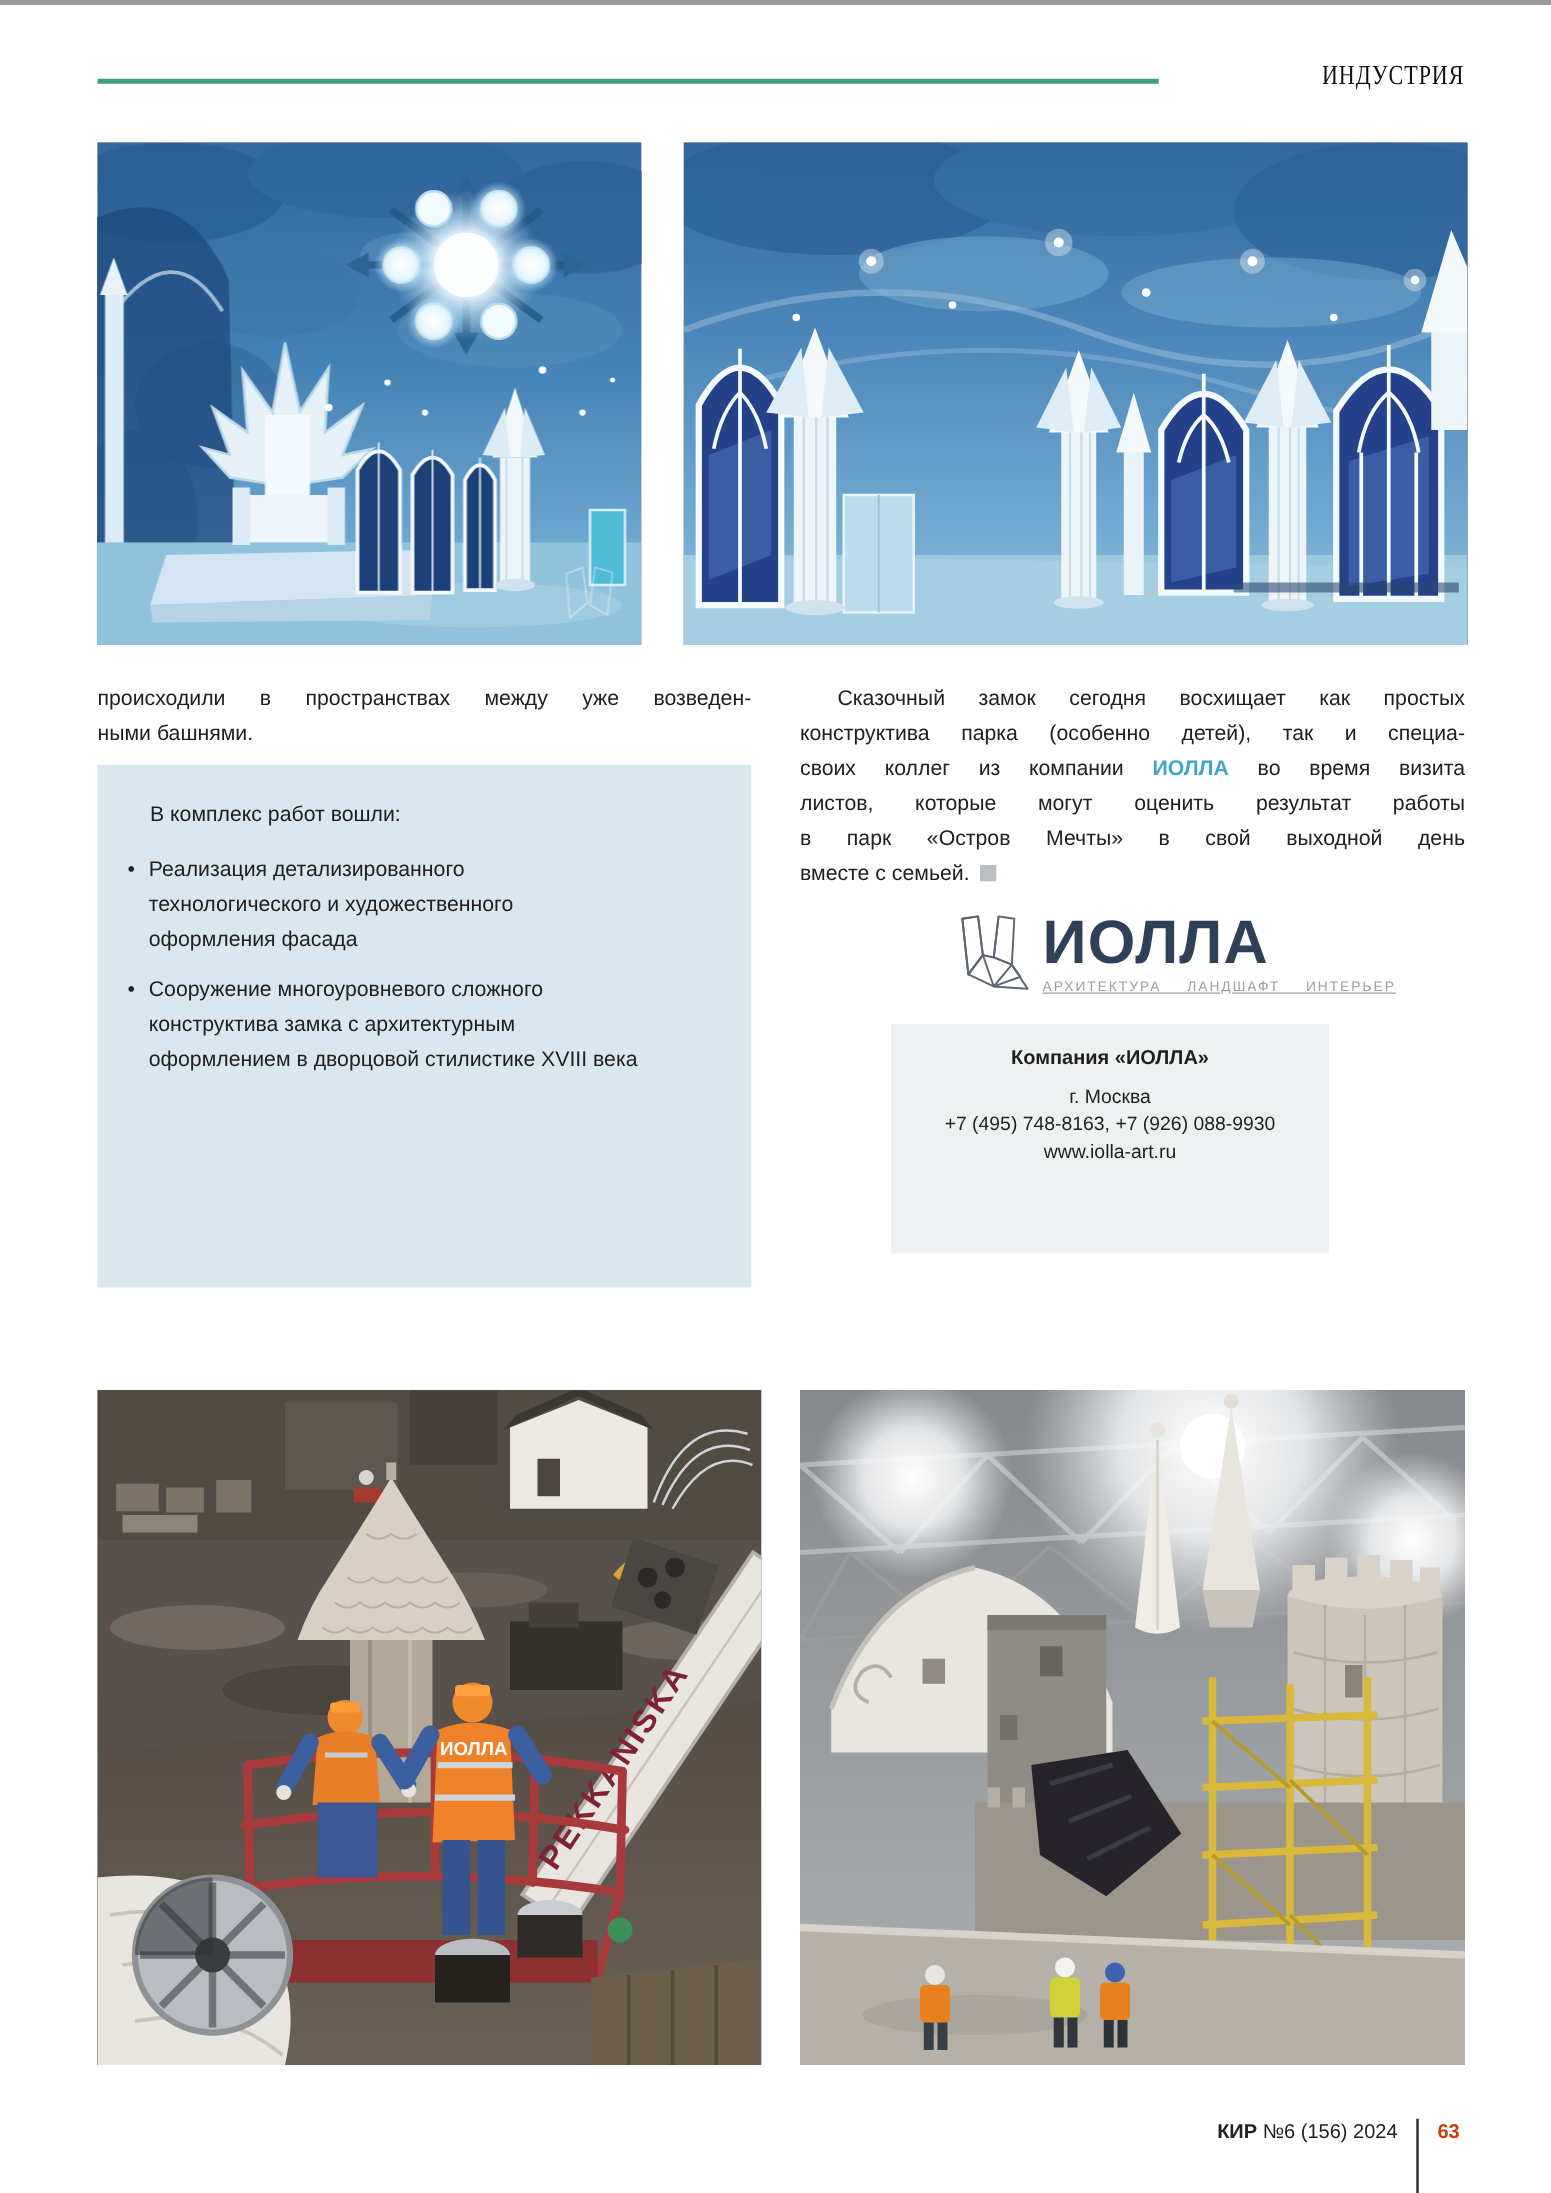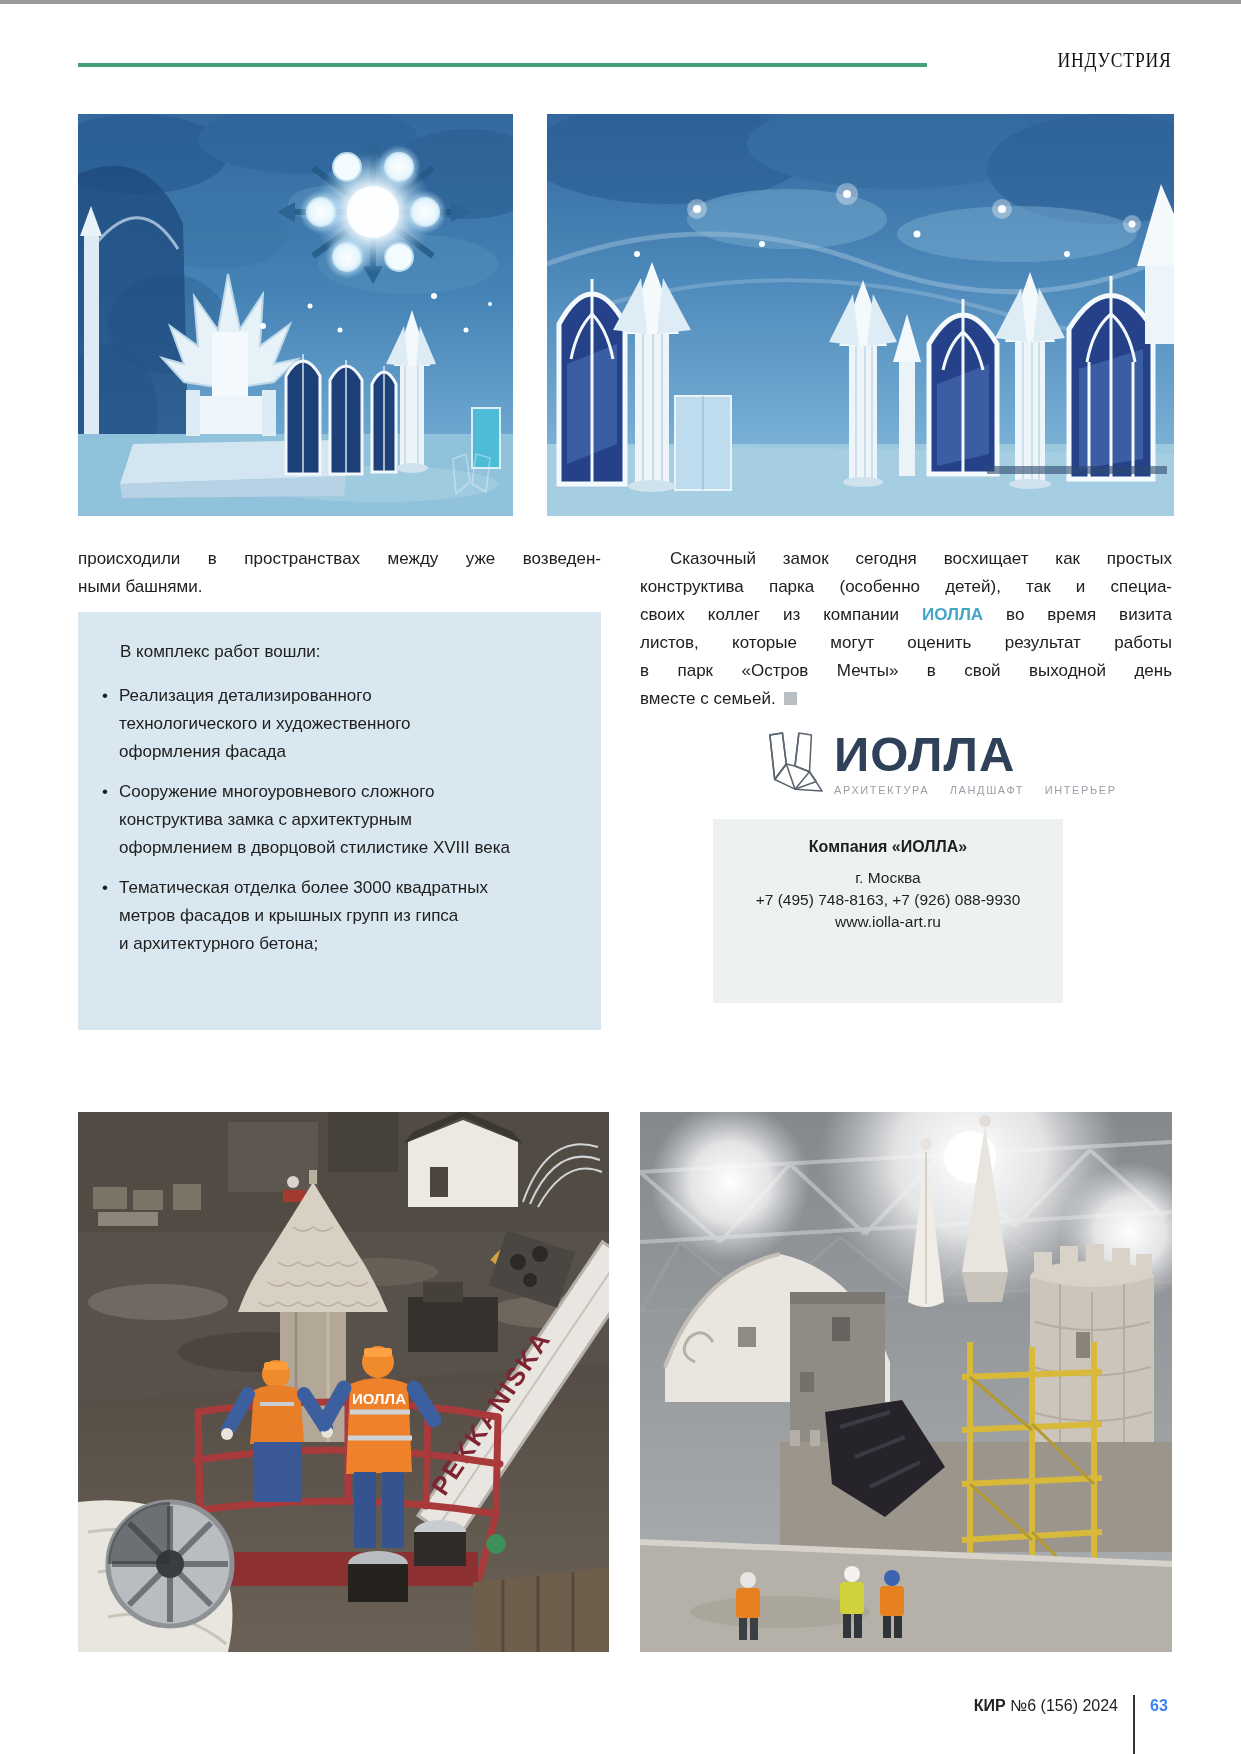--- a/index.html
+++ b/index.html
@@ -34,33 +34,33 @@
   .para-right{left:640px;top:541px;width:532px;}
   .brand-inline{color:#45a5c7;font-weight:700;}
   .endmark{display:inline-block;width:13px;height:13px;background:#b9bec2;margin-left:8px;
         vertical-align:-1px;}
 
   
   .logo-row{left:766px;top:727px;display:flex;align-items:flex-start;}
   .logo-mark{width:58px;height:68px;margin-right:10px;}
   .logo-word{font-size:49px;font-weight:700;color:#2e4159;letter-spacing:1px;line-height:46px;}
   .logo-tagline{font-size:11px;color:#9aa0a6;letter-spacing:1.6px;word-spacing:16px;
-        margin-top:7px;}
+        margin-top:7px;text-decoration:underline;}
 
   
   .contactbox{left:713px;top:815px;width:350px;height:184px;background:#eef1f1;box-sizing:border-box;
         text-align:center;padding-top:19px;}
   .cb-company{font-size:16px;font-weight:700;margin-bottom:11px;}
   .cb-line{font-size:15.5px;line-height:22px;}
 
   
   .footer-issue{top:1693px;left:900px;width:218px;text-align:right;font-size:16px;color:#222;}
   .footer-issue b{font-weight:700;}
   .footer-divider{top:1691px;left:1133px;width:2px;height:60px;background:#333;}
-  .footer-page{top:1693px;left:1150px;font-size:16px;font-weight:700;color:#3b82f6;}
+  .footer-page{top:1693px;left:1150px;font-size:16px;font-weight:700;color:#c2410c;}
 </style>
 </head>
 <body>
 
 <div id="page">
 
   <div class="abs hrule"></div>
   <div class="abs section-label">ИНДУСТРИЯ</div>
 
   <div class="abs photo" style="left:78px;top:110px;width:435px;height:402px;">
@@ -305,25 +305,20 @@
       <li>
         <span class="wb-item-text">Реализация детализированного
 технологического и художественного
 оформления фасада</span>
       </li>
       <li>
         <span class="wb-item-text">Сооружение многоуровневого сложного
 конструктива замка с архитектурным
 оформлением в дворцовой стилистике XVIII века</span>
       </li>
-      <li>
-        <span class="wb-item-text">Тематическая отделка более 3000 квадратных
-метров фасадов и крышных групп из гипса
-и архитектурного бетона;</span>
-      </li>
     </ul>
   </div>
 
   <div class="abs para-right bodytxt">
     <div class="jl indent">Сказочный замок сегодня восхищает как простых</div>
     <div class="jl">конструктива парка (особенно детей), так и специа-</div>
     <div class="jl"><span>своих коллег из компании </span><span class="brand-inline">ИОЛЛА</span><span> во время визита</span></div>
     <div class="jl">листов, которые могут оценить результат работы</div>
     <div class="jl">в парк «Остров Мечты» в свой выходной день</div>
     <div><span>вместе с семьей.</span><span class="endmark"></span></div>

